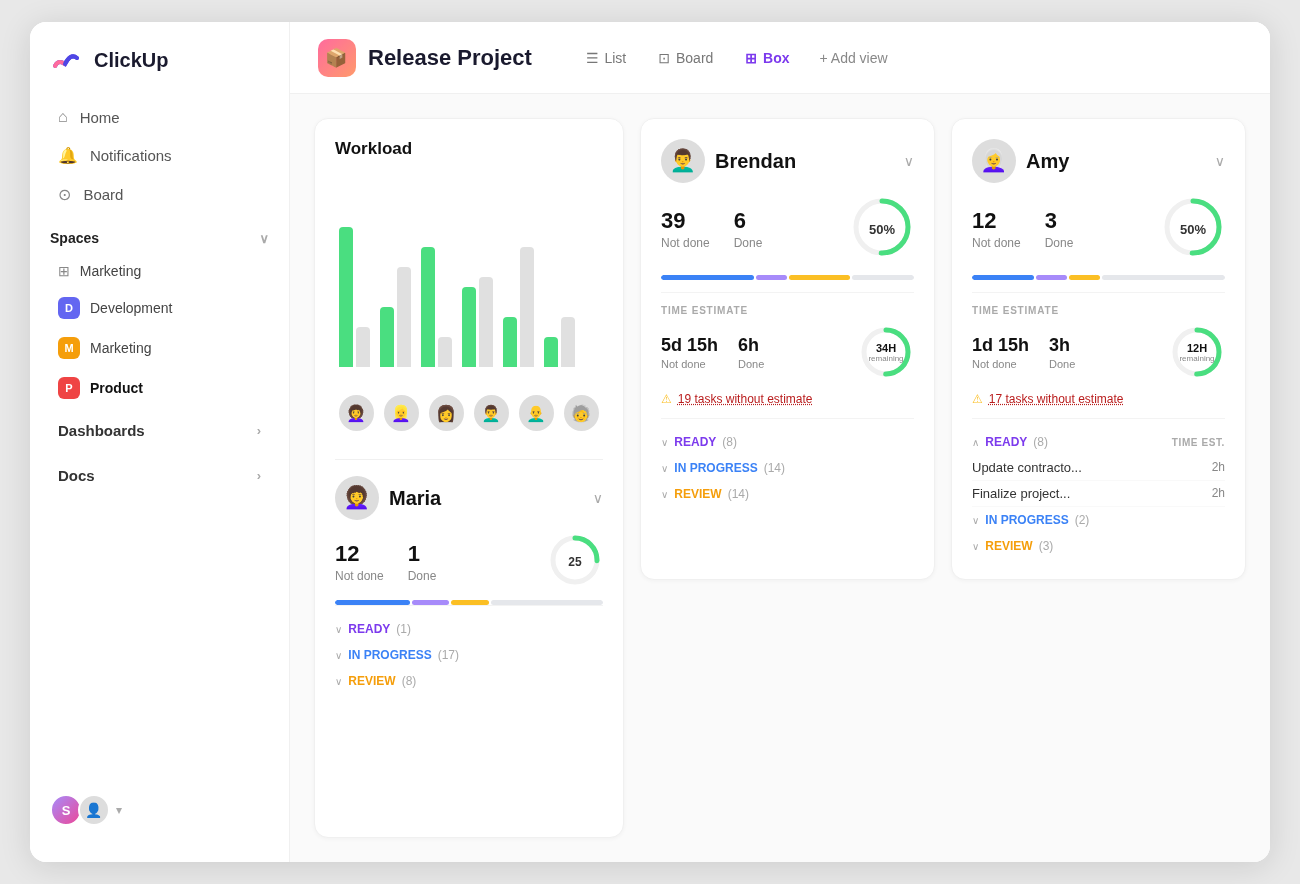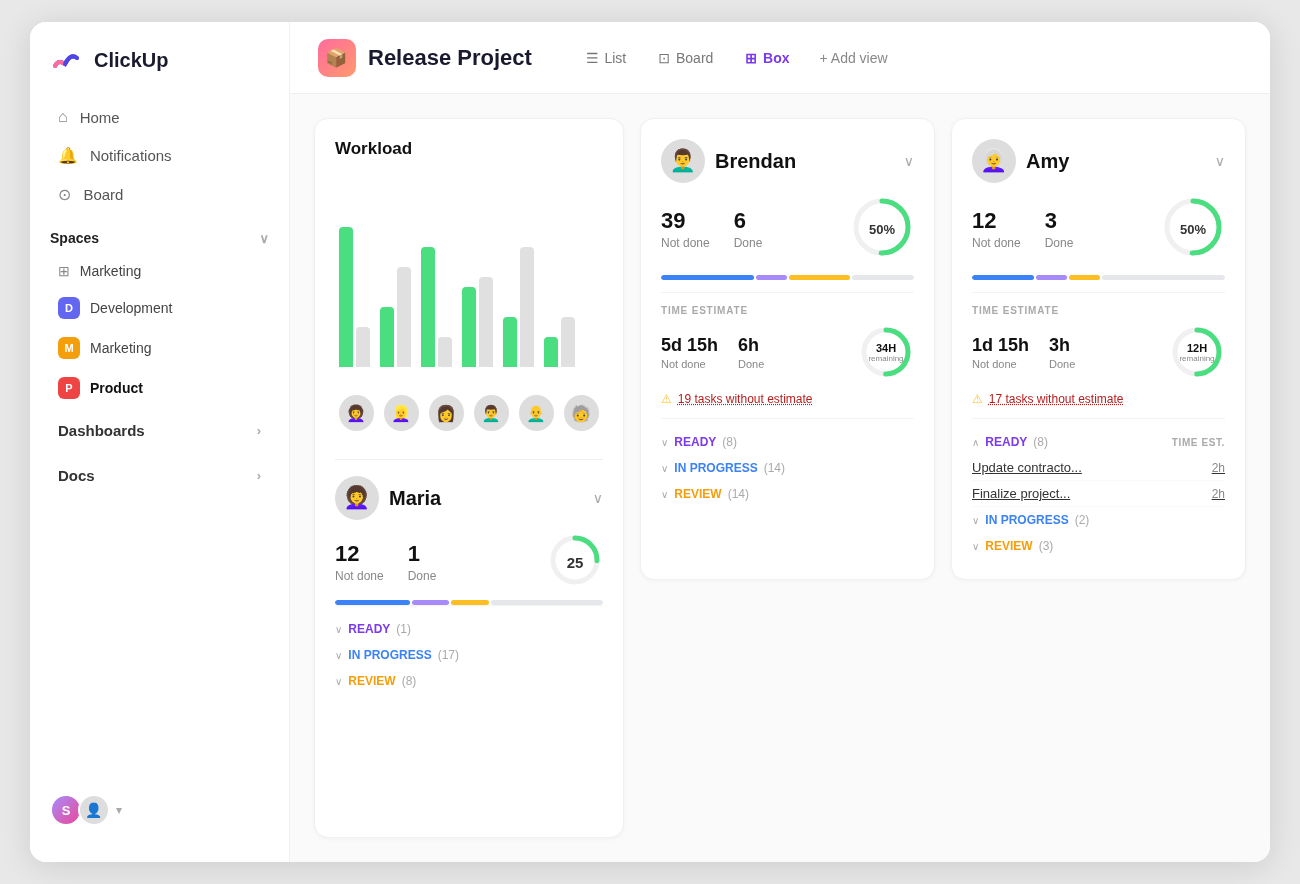--- a/index.html
+++ b/index.html
@@ -381,26 +381,25 @@
       cursor: pointer;
     }
     .status-chevron { font-size: 10px; color: #aaa; }
     .status-label-ready { color: #7c3aed; font-weight: 600; font-size: 12px; }
     .status-label-inprogress { color: #3b82f6; font-weight: 600; font-size: 12px; }
     .status-label-review { color: #f59e0b; font-weight: 600; font-size: 12px; }
     .status-count { color: #aaa; font-size: 12px; }
     .task-row {
       display: flex;
       justify-content: space-between;
-      align-items: flex-end;
+      align-items: flex-start;
       padding: 5px 0;
       font-size: 13px;
       color: #333;
       border-bottom: 1px solid #f9f9f9;
-      text-decoration: underline;
     }
     .task-time { font-size: 12px; color: #888; }
 
     
     .ring-svg { transform: rotate(-90deg); }
 
     
     .content-area::-webkit-scrollbar { width: 6px; }
     .content-area::-webkit-scrollbar-thumb { background: #e0e0e0; border-radius: 3px; }
   </style>
@@ -556,21 +555,21 @@
             </div>
             <div class="stat-item">
               <span class="stat-value">1</span>
               <span class="stat-label">Done</span>
             </div>
             <div class="progress-ring-container">
               <svg width="56" height="56" class="ring-svg">
                 <circle cx="28" cy="28" r="22" fill="none" stroke="#f0f0f0" stroke-width="5"></circle>
                 <circle cx="28" cy="28" r="22" fill="none" stroke="#4ade80" stroke-width="5" stroke-dasharray="138" stroke-dashoffset="103" stroke-linecap="round"></circle>
               </svg>
-              <span class="progress-ring-label" style="font-size:15px;">25</span>
+              <span class="progress-ring-label" style="font-size:12px;">25</span>
             </div>
           </div>
           <div class="progress-bars" style="margin-top:8px;">
             <div class="pb-blue"></div>
             <div class="pb-purple"></div>
             <div class="pb-yellow"></div>
             <div class="pb-gray"></div>
           </div>
           <div class="status-section">
             <div class="status-row">

